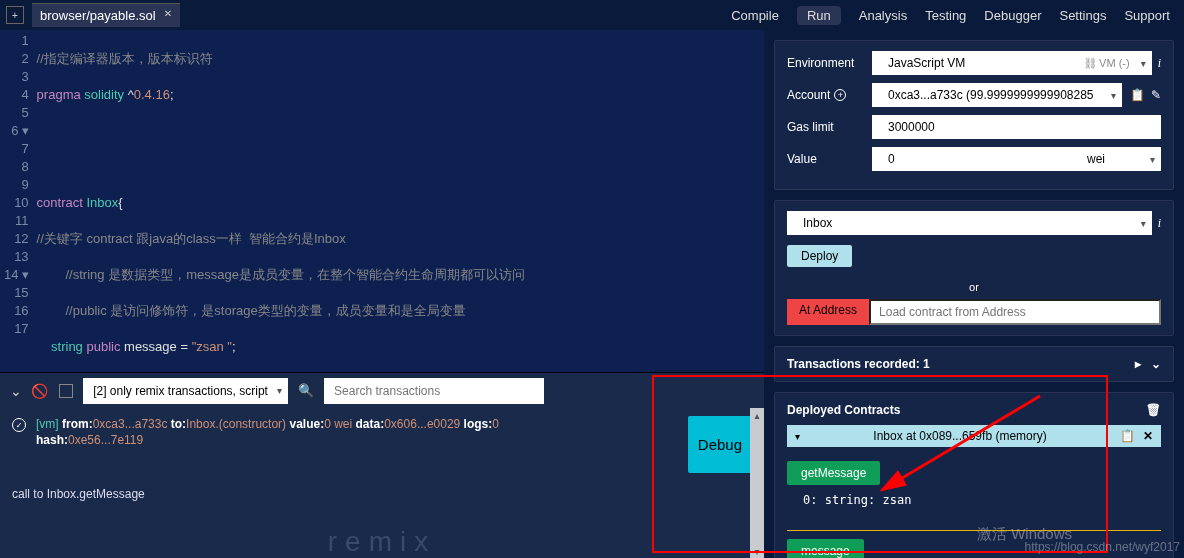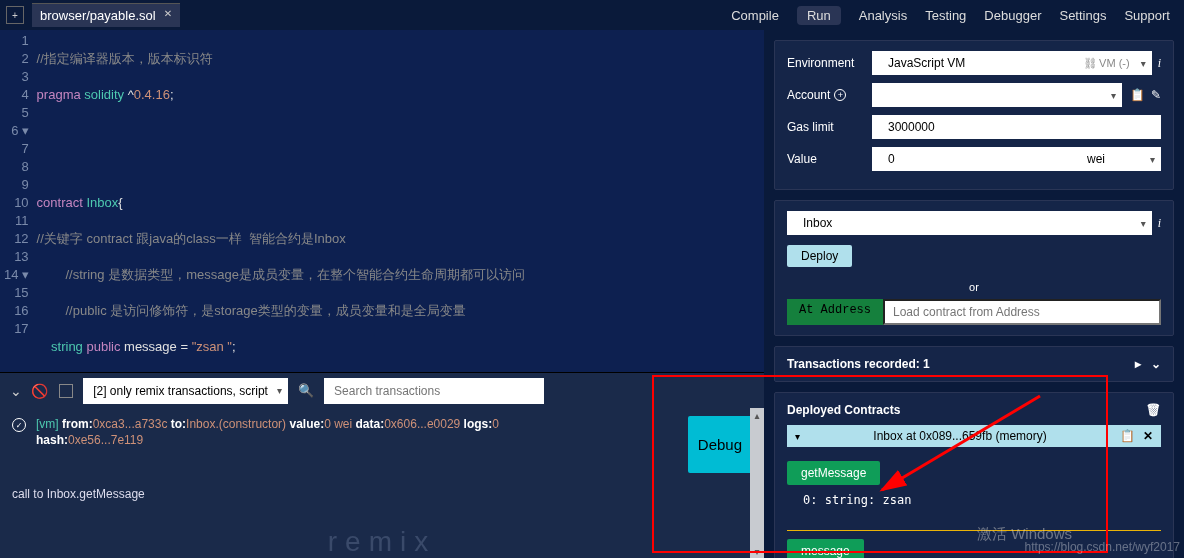--- a/index.html
+++ b/index.html
@@ -52,21 +52,21 @@
 .select-box .caret { position: absolute; right: 6px; color: #555; font-size: 10px; }
 .select-box .vm-tag { position: absolute; right: 22px; color: #888; font-size: 11px; display:flex; align-items:center; gap:2px; }
 .info-i { color: #fff; margin-left: 6px; font-style: italic; font-family: serif; cursor: pointer; }
 .row-icons { margin-left: 8px; display: flex; gap: 6px; color: #fff; cursor: pointer; }
 .value-row .select-box.unit { flex: none; width: 90px; }
 
 .contract-select-row { display: flex; align-items: center; margin-bottom: 10px; }
 .deploy-btn { background: #b0e0ec; color: #000; padding: 4px 14px; border-radius: 2px; cursor: pointer; display: inline-block; margin-bottom: 8px; }
 .or-text { text-align: center; color: #fff; margin: 6px 0; font-size: 11px; }
 .at-address-row { display: flex; }
-.at-address-btn { background: #15803d; color: #000; padding: 4px 12px; cursor: pointer; white-space: nowrap; font-family: Liberation Mono, monospace; }
+.at-address-btn { background: #ef4444; color: #000; padding: 4px 12px; cursor: pointer; white-space: nowrap; }
 .at-address-input { flex: 1; background: #fff; color: #888; padding: 4px 8px; font-size: 12px; }
 
 .tx-recorded { font-weight: bold; color: #fff; display: flex; align-items: flex-start; justify-content: space-between; }
 .tx-recorded .controls { display: flex; gap: 10px; color: #fff; cursor: pointer; }
 
 .deployed-header { font-weight: bold; color: #fff; display: flex; justify-content: space-between; align-items: center; }
 .trash-icon { cursor: pointer; color: #fff; }
 
 .instance-box { background: #b0e0ec; color: #000; display: flex; align-items: center; padding: 4px 8px; margin: 8px 0 10px 0; }
 .instance-box .chev { cursor: pointer; margin-right: 8px; font-size: 10px; }
@@ -198,20 +198,21 @@
           <span class="caret">▾</span>
         </div>
         <span class="info-i">i</span>
       </div>
       <div class="form-row">
         <div class="form-label">
           <span>Account</span>
           <span class="plus-icon">+</span>
         </div>
         <div class="select-box">
+          <span>0xca3...a733c (99.9999999999908285</span>
           <span class="caret">▾</span>
         </div>
         <div class="row-icons">
           <span>📋</span>
           <span>✎</span>
         </div>
       </div>
       <div class="form-row">
         <div class="form-label">Gas limit</div>
         <input class="input-box" value="3000000" style="">

